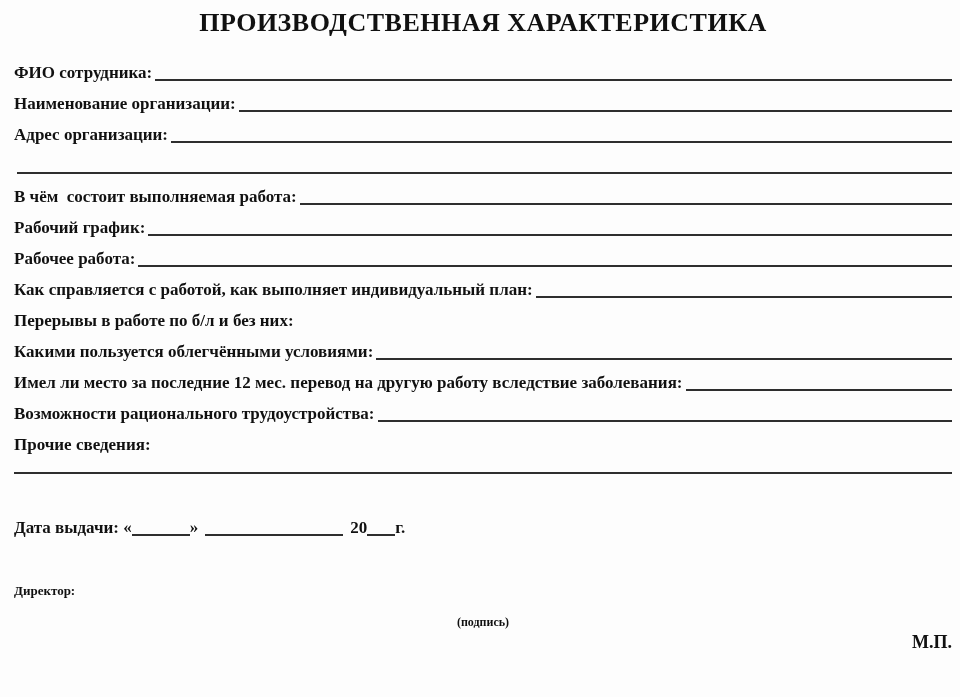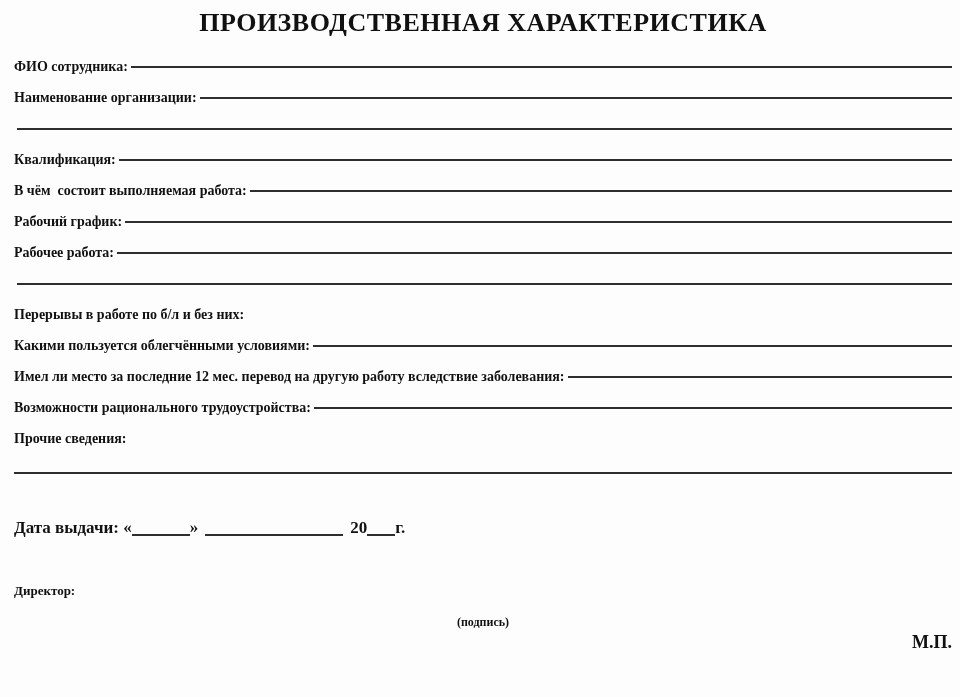--- a/index.html
+++ b/index.html
@@ -18,23 +18,23 @@
     margin:0;
     font-size:26px;
     line-height:30px;
     text-align:center;
     letter-spacing:.5px;
     font-weight:bold;
   }
   .form{margin-top:14px;}
   .row{
     display:flex;
-    align-items:center;
+    align-items:flex-end;
     height:31px;
-    font-size:14px;
+    font-size:17px;
   }
   .lbl{white-space:pre;line-height:1.2;}
   .fill{
     flex:1;
     border-bottom:2px solid #2e2e2e;
     margin:0 0 2px 3px;
   }
   .sep{
     border-bottom:2px solid #2e2e2e;
     margin-top:17px;
@@ -85,39 +85,40 @@
   <div class="form" id="fields-container">
       <div class="row">
         <span class="lbl">ФИО сотрудника:</span>
         <span class="fill"></span>
       </div>
       <div class="row">
         <span class="lbl">Наименование организации:</span>
         <span class="fill"></span>
       </div>
       <div class="row">
+        <span class="lbl">Адрес организации:</span>
         <span class="fill"></span>
       </div>
       <div class="row">
-        <span class="lbl">Квалификация:</span>
         <span class="fill"></span>
       </div>
       <div class="row">
         <span class="lbl">В чём  состоит выполняемая работа:</span>
         <span class="fill"></span>
       </div>
       <div class="row">
         <span class="lbl">Рабочий график:</span>
         <span class="fill"></span>
       </div>
       <div class="row">
         <span class="lbl">Рабочее работа:</span>
         <span class="fill"></span>
       </div>
       <div class="row">
+        <span class="lbl">Как справляется с работой, как выполняет индивидуальный план:</span>
         <span class="fill"></span>
       </div>
       <div class="row">
         <span class="lbl">Перерывы в работе по б/л и без них:</span>
       </div>
       <div class="row">
         <span class="lbl">Какими пользуется облегчёнными условиями:</span>
         <span class="fill"></span>
       </div>
       <div class="row">

